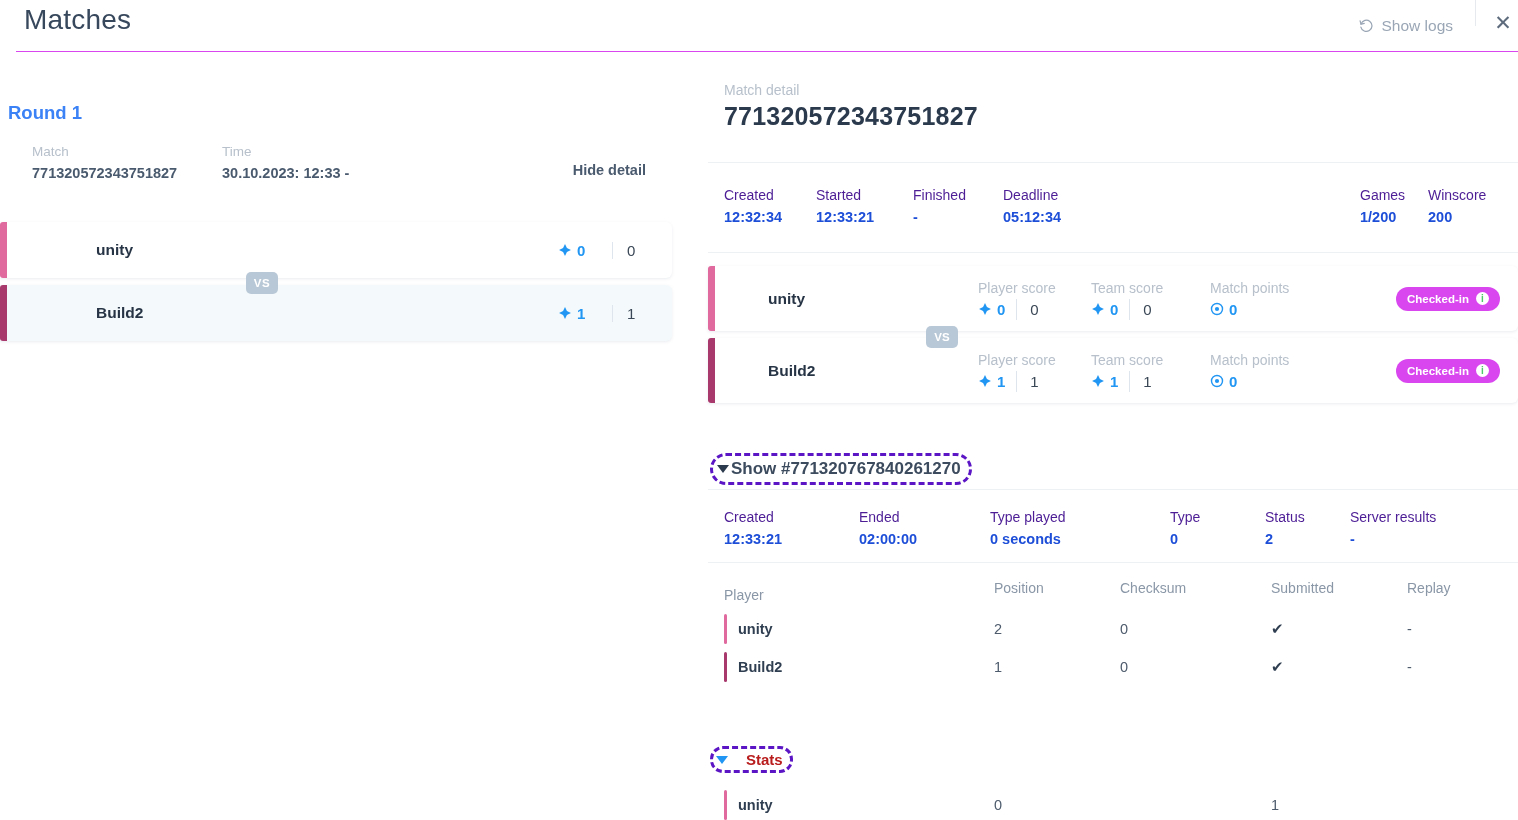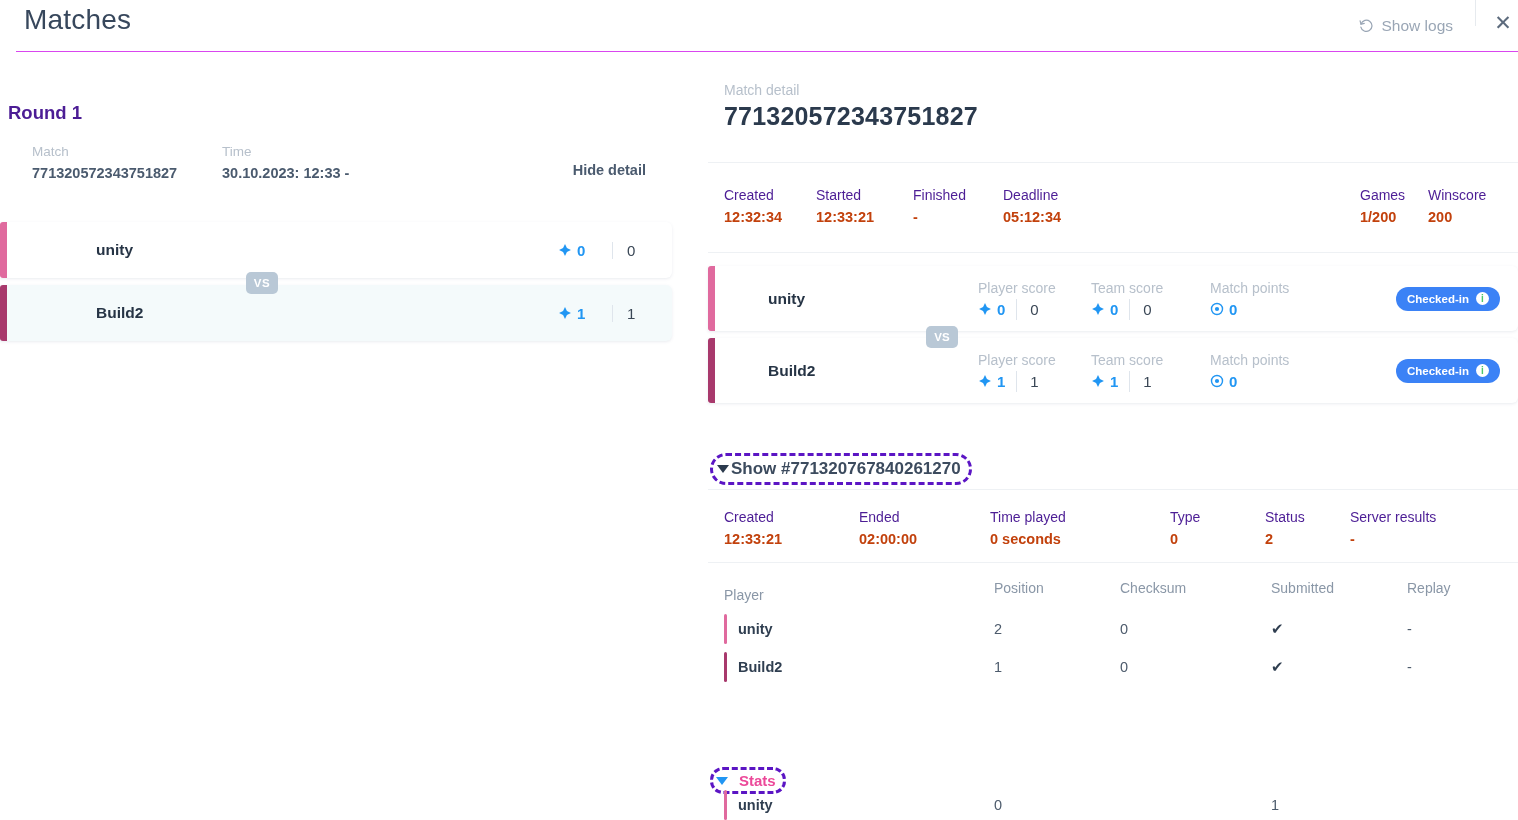--- a/index.html
+++ b/index.html
@@ -35,21 +35,21 @@
   .hdr-sep { width: 1px; height: 26px; background: #e6eaee; }
   .close-btn {
     width: 46px; height: 46px; display: flex; align-items: center; justify-content: center;
     color: #5d6b7d; font-size: 21px; cursor: pointer; font-weight: 300;
   }
 
   
   .left-panel { position: absolute; left: 0; top: 52px; width: 700px; height: 768px; }
   .round-title {
     position: absolute; left: 8px; top: 50px;
-    font-size: 18.5px; font-weight: 700; color: #4c1d95;
+    font-size: 18.5px; font-weight: 700; color: #3b82f6;
   }
   .match-meta {
     position: absolute; left: 0; top: 90px; width: 672px; height: 58px;
     padding: 0 26px 0 32px;
   }
   .meta-grid { display: flex; align-items: flex-start; }
   .meta-col { display: flex; flex-direction: column; }
   .meta-col.match-col { width: 190px; }
   .meta-col.time-col { flex: 1; }
   .meta-label { font-size: 13.5px; color: #b7c0cb; font-weight: 400; line-height: 20px; }
@@ -105,21 +105,21 @@
     font-size: 25px; font-weight: 700; color: #2b3a4d; letter-spacing: .2px;
   }
   .hr-line { position: absolute; left: 8px; width: 810px; height: 1px; background: #eef1f4; }
 
   .info-grid {
     position: absolute; left: 24px; top: 140px; right: 10px;
     display: flex; align-items: flex-start;
   }
   .info-col { display: flex; flex-direction: column; }
   .info-label { font-size: 14px; color: #4c1d95; line-height: 22px; white-space: nowrap; }
-  .info-value { font-size: 14.5px; color: #c2410c; font-weight: 700; line-height: 22px; white-space: nowrap; }
+  .info-value { font-size: 14.5px; color: #1d4ed8; font-weight: 700; line-height: 22px; white-space: nowrap; }
   .c-created  { width: 92px; }
   .c-started  { width: 97px; }
   .c-finished { width: 90px; }
   .c-deadline { flex: 1; }
   .c-games    { width: 68px; }
   .c-winscore { width: 80px; }
 
   
   .detail-card { position: absolute; left: 8px; top: 222px; width: 810px; }
   .d-team-row {
@@ -133,21 +133,21 @@
   .stat-group { display: flex; flex-direction: column; justify-content: center; }
   .stat-head { font-size: 14px; color: #b7c0cb; line-height: 21px; white-space: nowrap; }
   .stat-body { display: flex; align-items: center; line-height: 21px; }
   .stat-icoval { display:flex; align-items:center; gap:5px; color:#2196f3; font-size:15px; font-weight:700; }
   .stat-plain  { font-size:15px; color:#3a4756; border-left:1px solid #dfe5ec; margin-left:11px; padding-left:13px; }
   .sg-player { width: 113px; }
   .sg-team   { width: 119px; }
   .sg-points { width: 125px; }
   .badge {
     margin-left: auto; margin-right: 18px;
-    background: #3b82f6; color: #fff; border-radius: 12px;
+    background: #d946ef; color: #fff; border-radius: 12px;
     height: 24px; padding: 0 11px;
     display: flex; align-items: center; gap: 7px;
     font-size: 11.5px; font-weight: 700; cursor: pointer;
   }
   .badge .i-circle {
     width: 13px; height: 13px; border-radius: 50%;
     background: #ffffff; color: #4cc76a;
     font-size: 10px; font-weight: 700;
     display: flex; align-items: center; justify-content: center;
   }
@@ -193,24 +193,24 @@
   .c-chk    { width: 151px; }
   .c-sub    { width: 136px; }
   .c-rep    { flex: 1; }
   .row-accent { width: 3px; height: 30px; border-radius: 2px; margin-right: 11px; }
   .pname { font-size: 14.5px; font-weight: 700; color: #2f3e50; }
   .pcell { font-size: 14.5px; color: #4d5b6c; }
   .check { font-size: 15px; color: #2f3e50; }
 
   .stats-link {
     position: absolute; left: 10px; top: 702px;
-    display: inline-flex; align-items: center; gap: 11px;
-    font-size: 15px; font-weight: 700; color: #ec4899;
+    display: inline-flex; align-items: center; gap: 18px;
+    font-size: 15px; font-weight: 700; color: #b91c1c;
     padding: 2px 7px 2px 3px;
-    border: 3px dashed #5b15c4; border-radius: 13px; cursor: pointer; margin-top: 21px;
+    border: 3px dashed #5b15c4; border-radius: 13px; cursor: pointer;
   }
   .stats-rows { position: absolute; left: 24px; top: 742px; right: 10px; }
   .srow { display: flex; align-items: center; height: 38px; }
   .s-player { width: 270px; display: flex; align-items: center; }
   .s-c1 { width: 126px; }
   .s-c2 { width: 151px; }
   .s-c3 { width: 136px; }
   .srow .pname { font-weight: 700; color: #2f3e50; }
 </style>
 </head>
@@ -428,21 +428,21 @@
     <div class="game-grid">
       <div class="info-col g-created">
         <span class="info-label">Created</span>
         <span class="info-value">12:33:21</span>
       </div>
       <div class="info-col g-ended">
         <span class="info-label">Ended</span>
         <span class="info-value">02:00:00</span>
       </div>
       <div class="info-col g-timeplay">
-        <span class="info-label">Time played</span>
+        <span class="info-label">Type played</span>
         <span class="info-value">0 seconds</span>
       </div>
       <div class="info-col g-type">
         <span class="info-label">Type</span>
         <span class="info-value">0</span>
       </div>
       <div class="info-col g-status">
         <span class="info-label">Status</span>
         <span class="info-value">2</span>
       </div>

